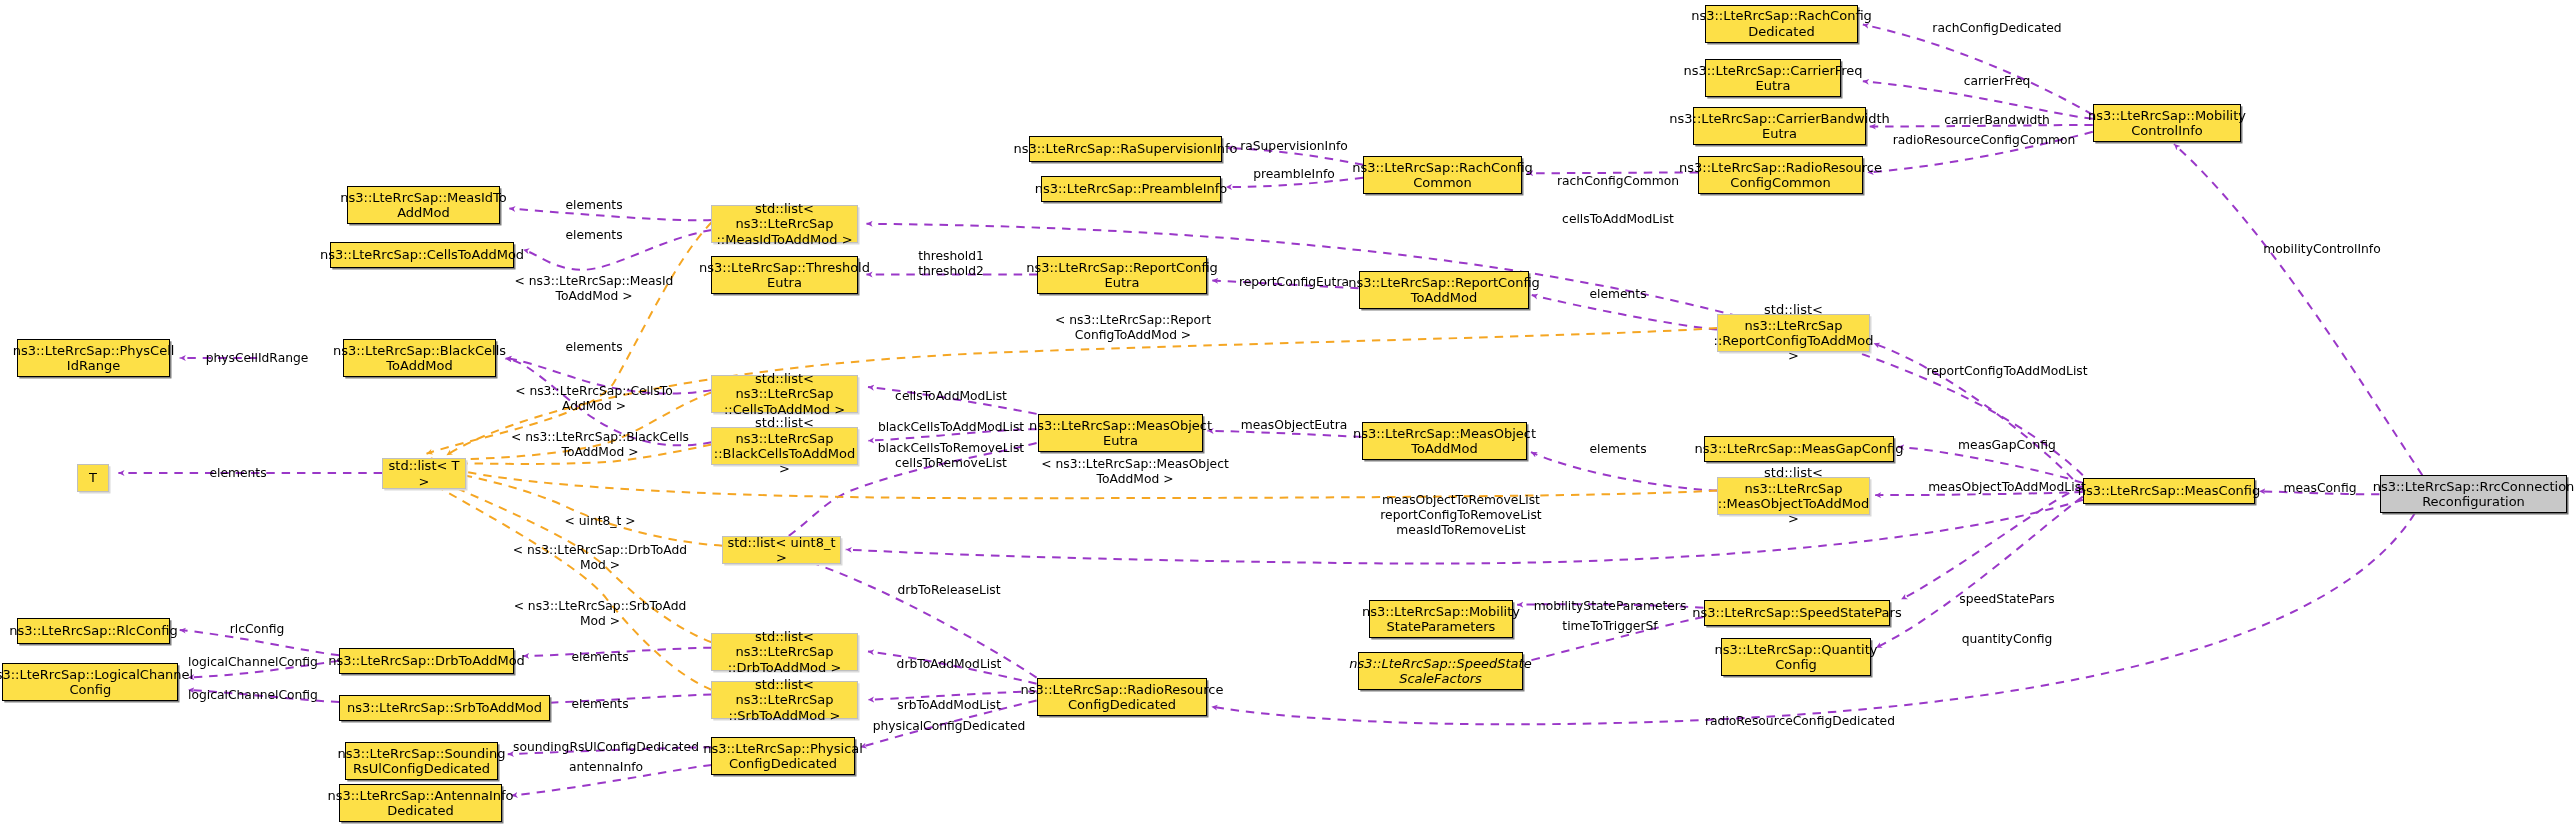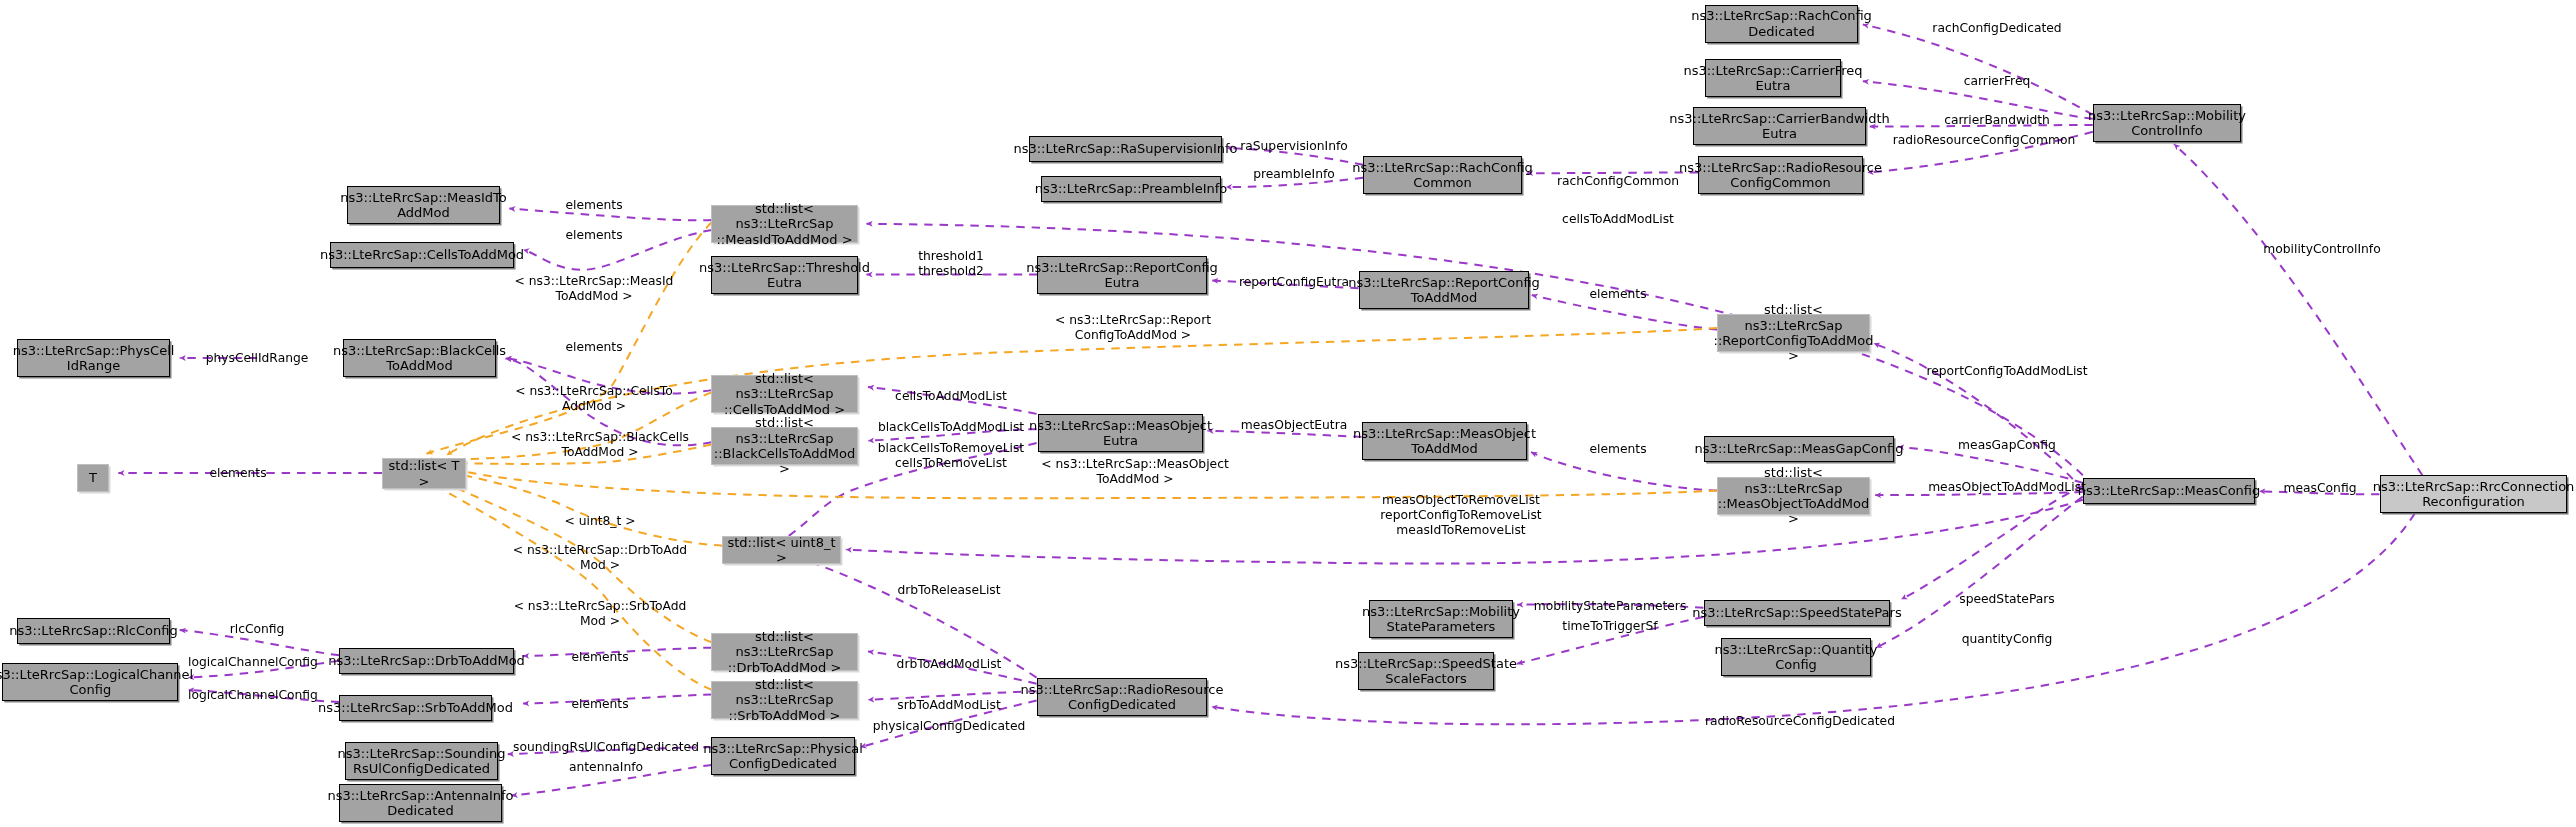--- a/index.html
+++ b/index.html
@@ -14,21 +14,21 @@
   svg#edges{position:absolute;left:0;top:0;width:2576px;height:827px;pointer-events:none;}
 
   .node{
     position:absolute;
     box-sizing:border-box;
     display:flex;align-items:center;justify-content:center;
     text-align:center;
     line-height:1.18;
     font-size:13px;
     color:#000000;
-    background:#a3a3a3;
+    background:#fde047;
     border:1.2px solid #000000;
     box-shadow:1.9px 1.9px 0 -0.4px #808080;
     padding:1.5px 3.1px;
     white-space:pre-line;
   }
   
   .node.tpl{
     border:1.2px solid #bfbfbf;
     box-shadow:1.9px 1.9px 0 -0.4px #d9d9d9;
   }
@@ -142,21 +142,21 @@
       <div class="node" style="left: 17px; top: 339px; width: 153px; height: 38px;">ns3::LteRrcSap::PhysCell
 IdRange</div>
       <div class="node" style="left: 343px; top: 339px; width: 153px; height: 38px;">ns3::LteRrcSap::BlackCells
 ToAddMod</div>
       <div class="node tpl" style="left: 77px; top: 464px; width: 32px; height: 28px;">T</div>
       <div class="node tpl" style="left: 382px; top: 458px; width: 84px; height: 31px;">std::list&lt; T &gt;</div>
       <div class="node" style="left: 17px; top: 618px; width: 153px; height: 26px;">ns3::LteRrcSap::RlcConfig</div>
       <div class="node" style="left: 2.3px; top: 663px; width: 176px; height: 38px;">ns3::LteRrcSap::LogicalChannel
 Config</div>
       <div class="node" style="left: 339px; top: 648px; width: 175px; height: 26px;">ns3::LteRrcSap::DrbToAddMod</div>
-      <div class="node" style="left: 339px; top: 695px; width: 153px; height: 26px;">ns3::LteRrcSap::SrbToAddMod</div>
+      <div class="node" style="left: 339px; top: 695px; width: 211px; height: 26px;">ns3::LteRrcSap::SrbToAddMod</div>
       <div class="node" style="left: 345px; top: 742px; width: 153px; height: 38px;">ns3::LteRrcSap::Sounding
 RsUlConfigDedicated</div>
       <div class="node" style="left: 339px; top: 784px; width: 163px; height: 38px;">ns3::LteRrcSap::AntennaInfo
 Dedicated</div>
       <div class="node tpl" style="left: 711px; top: 205px; width: 147px; height: 38px;">std::list&lt; ns3::LteRrcSap
 ::MeasIdToAddMod &gt;</div>
       <div class="node" style="left: 711px; top: 256px; width: 147px; height: 38px;">ns3::LteRrcSap::Threshold
 Eutra</div>
       <div class="node tpl" style="left: 711px; top: 375px; width: 147px; height: 38px;">std::list&lt; ns3::LteRrcSap
 ::CellsToAddMod &gt;</div>
@@ -178,21 +178,21 @@
       <div class="node" style="left: 1037px; top: 678px; width: 170px; height: 38px;">ns3::LteRrcSap::RadioResource
 ConfigDedicated</div>
       <div class="node" style="left: 1363px; top: 156px; width: 159px; height: 38px;">ns3::LteRrcSap::RachConfig
 Common</div>
       <div class="node" style="left: 1359px; top: 271px; width: 170px; height: 38px;">ns3::LteRrcSap::ReportConfig
 ToAddMod</div>
       <div class="node" style="left: 1362px; top: 422px; width: 165px; height: 38px;">ns3::LteRrcSap::MeasObject
 ToAddMod</div>
       <div class="node" style="left: 1369px; top: 600px; width: 144px; height: 38px;">ns3::LteRrcSap::Mobility
 StateParameters</div>
-      <div class="node" style="left: 1358px; top: 652px; width: 136px; height: 38px;">ns3::LteRrcSap::SpeedState
+      <div class="node" style="left: 1358px; top: 652px; width: 165px; height: 38px; font-style: italic;">ns3::LteRrcSap::SpeedState
 ScaleFactors</div>
       <div class="node" style="left: 1698px; top: 156px; width: 165px; height: 38px;">ns3::LteRrcSap::RadioResource
 ConfigCommon</div>
       <div class="node tpl" style="left: 1717px; top: 314px; width: 153px; height: 38px;">std::list&lt; ns3::LteRrcSap
 ::ReportConfigToAddMod &gt;</div>
       <div class="node" style="left: 1704px; top: 436px; width: 190px; height: 26px;">ns3::LteRrcSap::MeasGapConfig</div>
       <div class="node tpl" style="left: 1717px; top: 477px; width: 153px; height: 38px;">std::list&lt; ns3::LteRrcSap
 ::MeasObjectToAddMod &gt;</div>
       <div class="node" style="left: 1704px; top: 600px; width: 186px; height: 26px;">ns3::LteRrcSap::SpeedStatePars</div>
       <div class="node" style="left: 1721px; top: 638px; width: 150px; height: 38px;">ns3::LteRrcSap::Quantity

